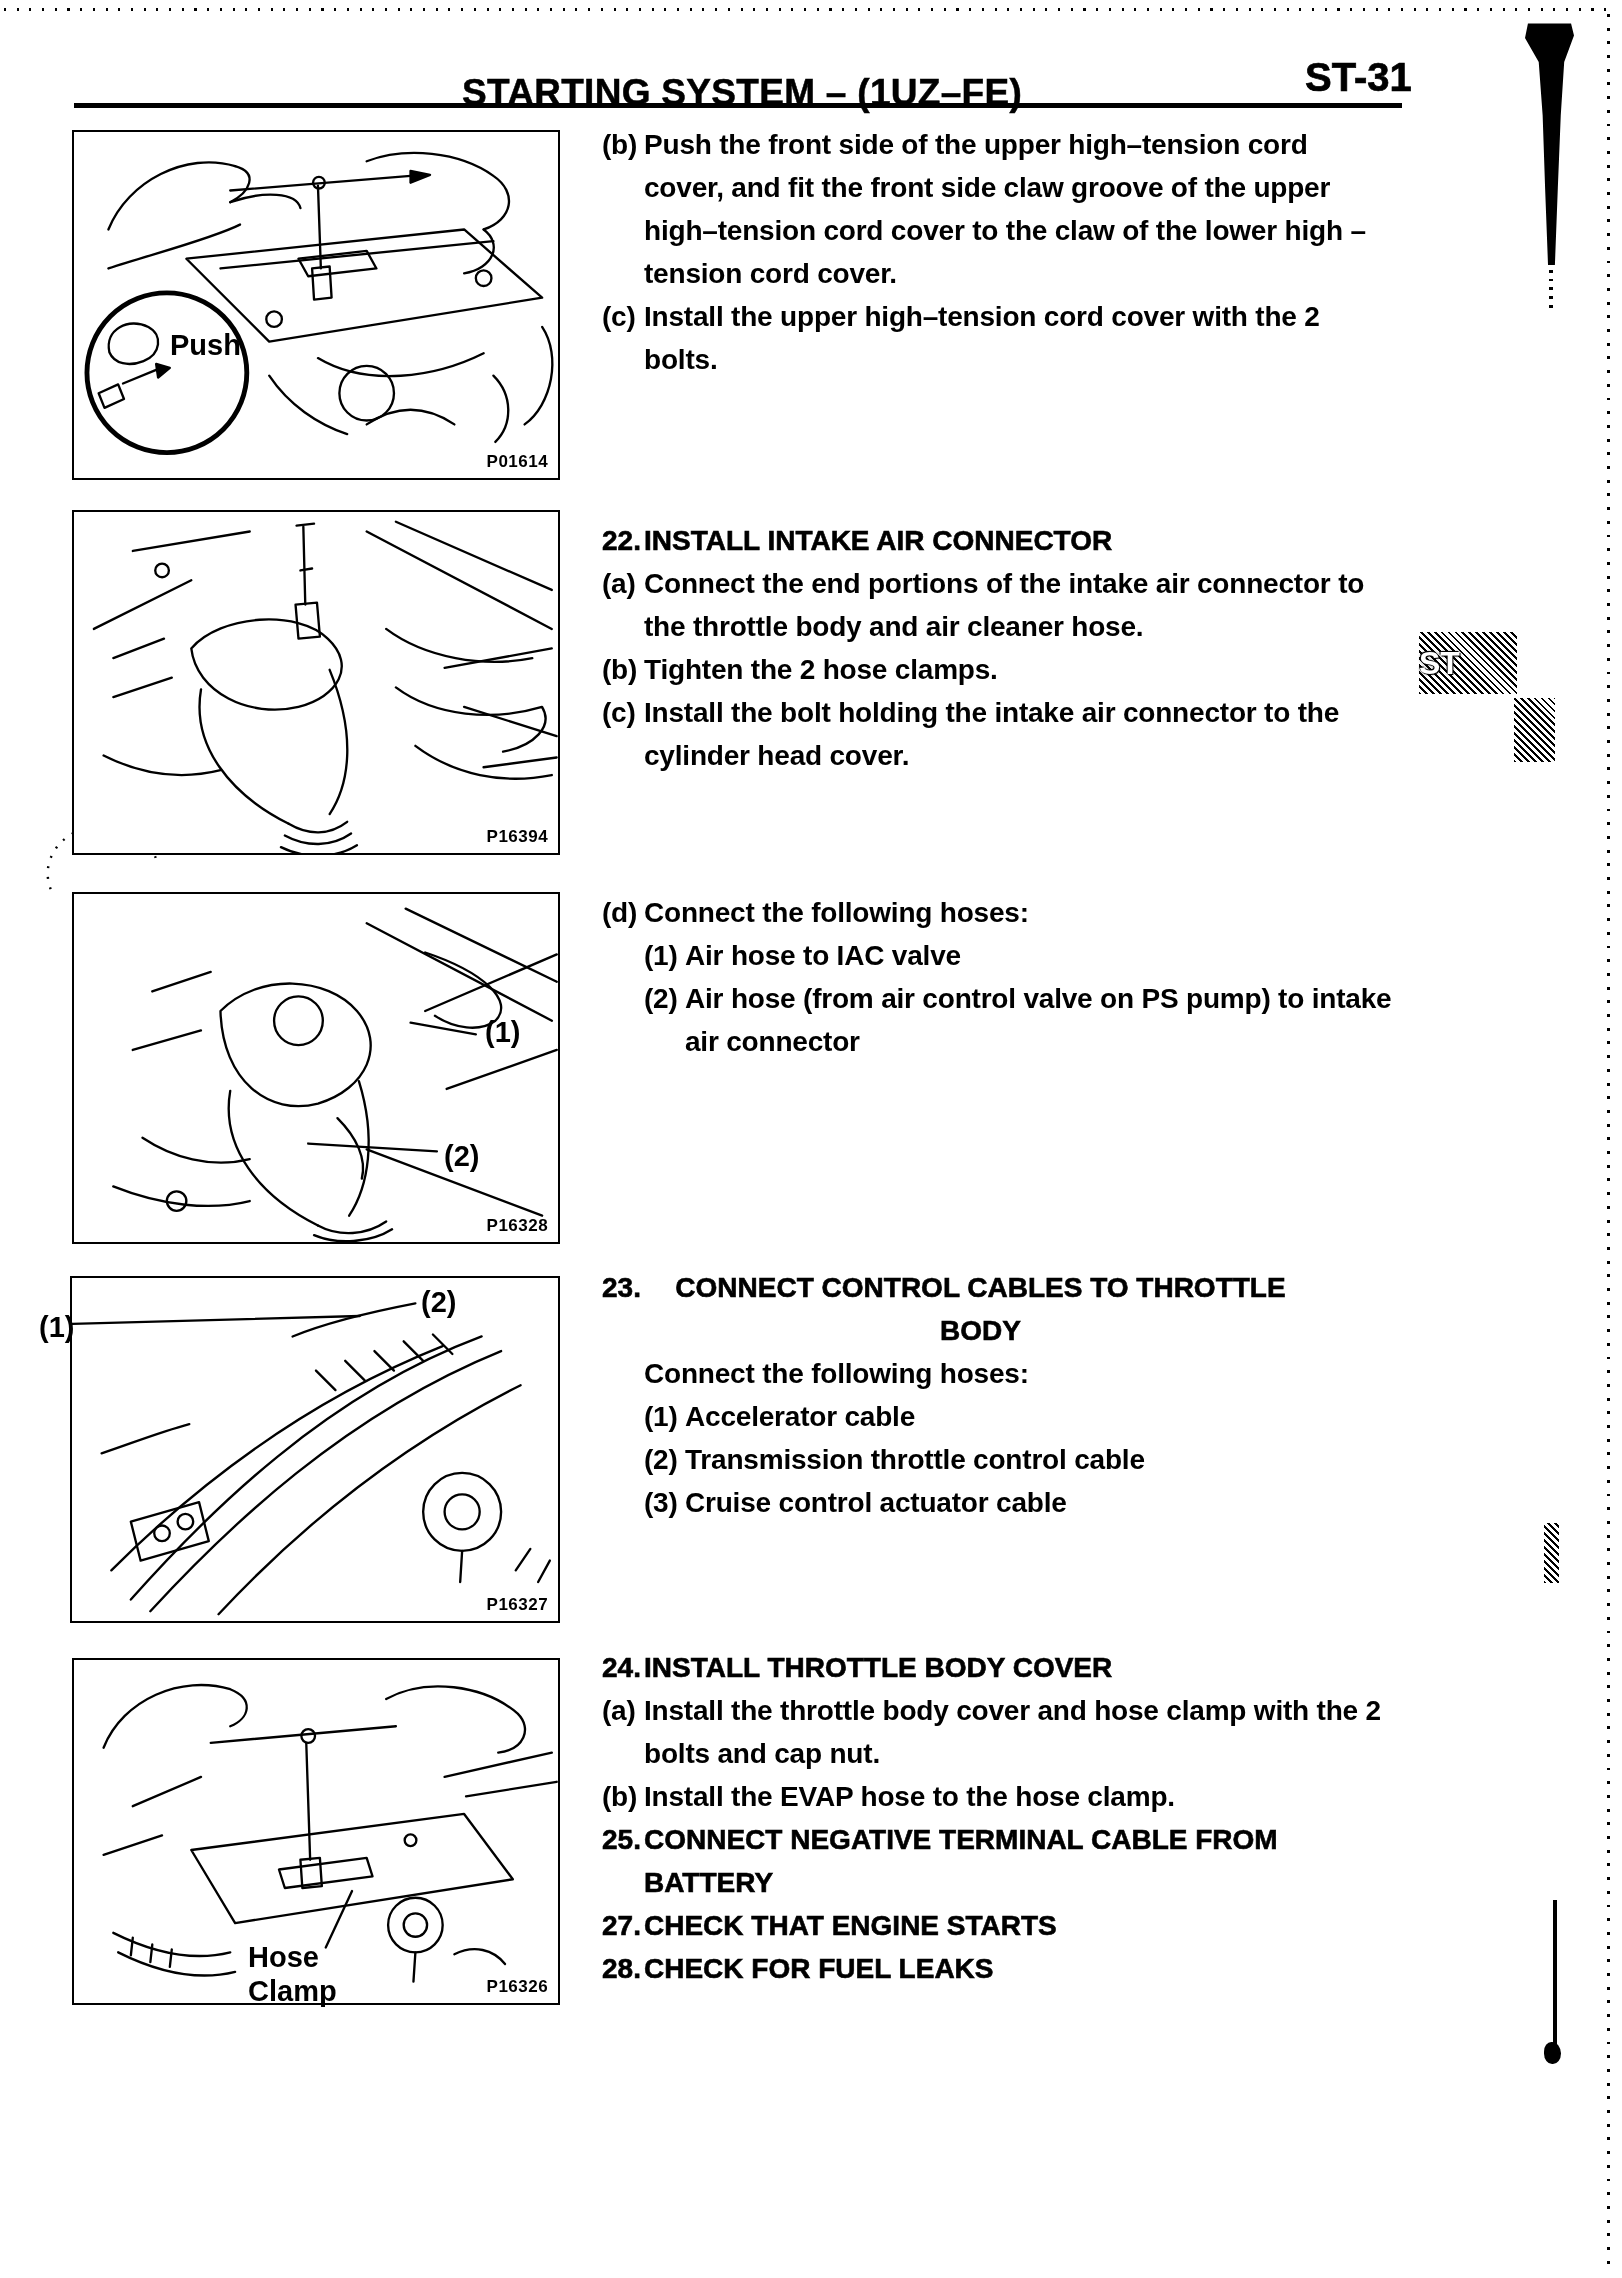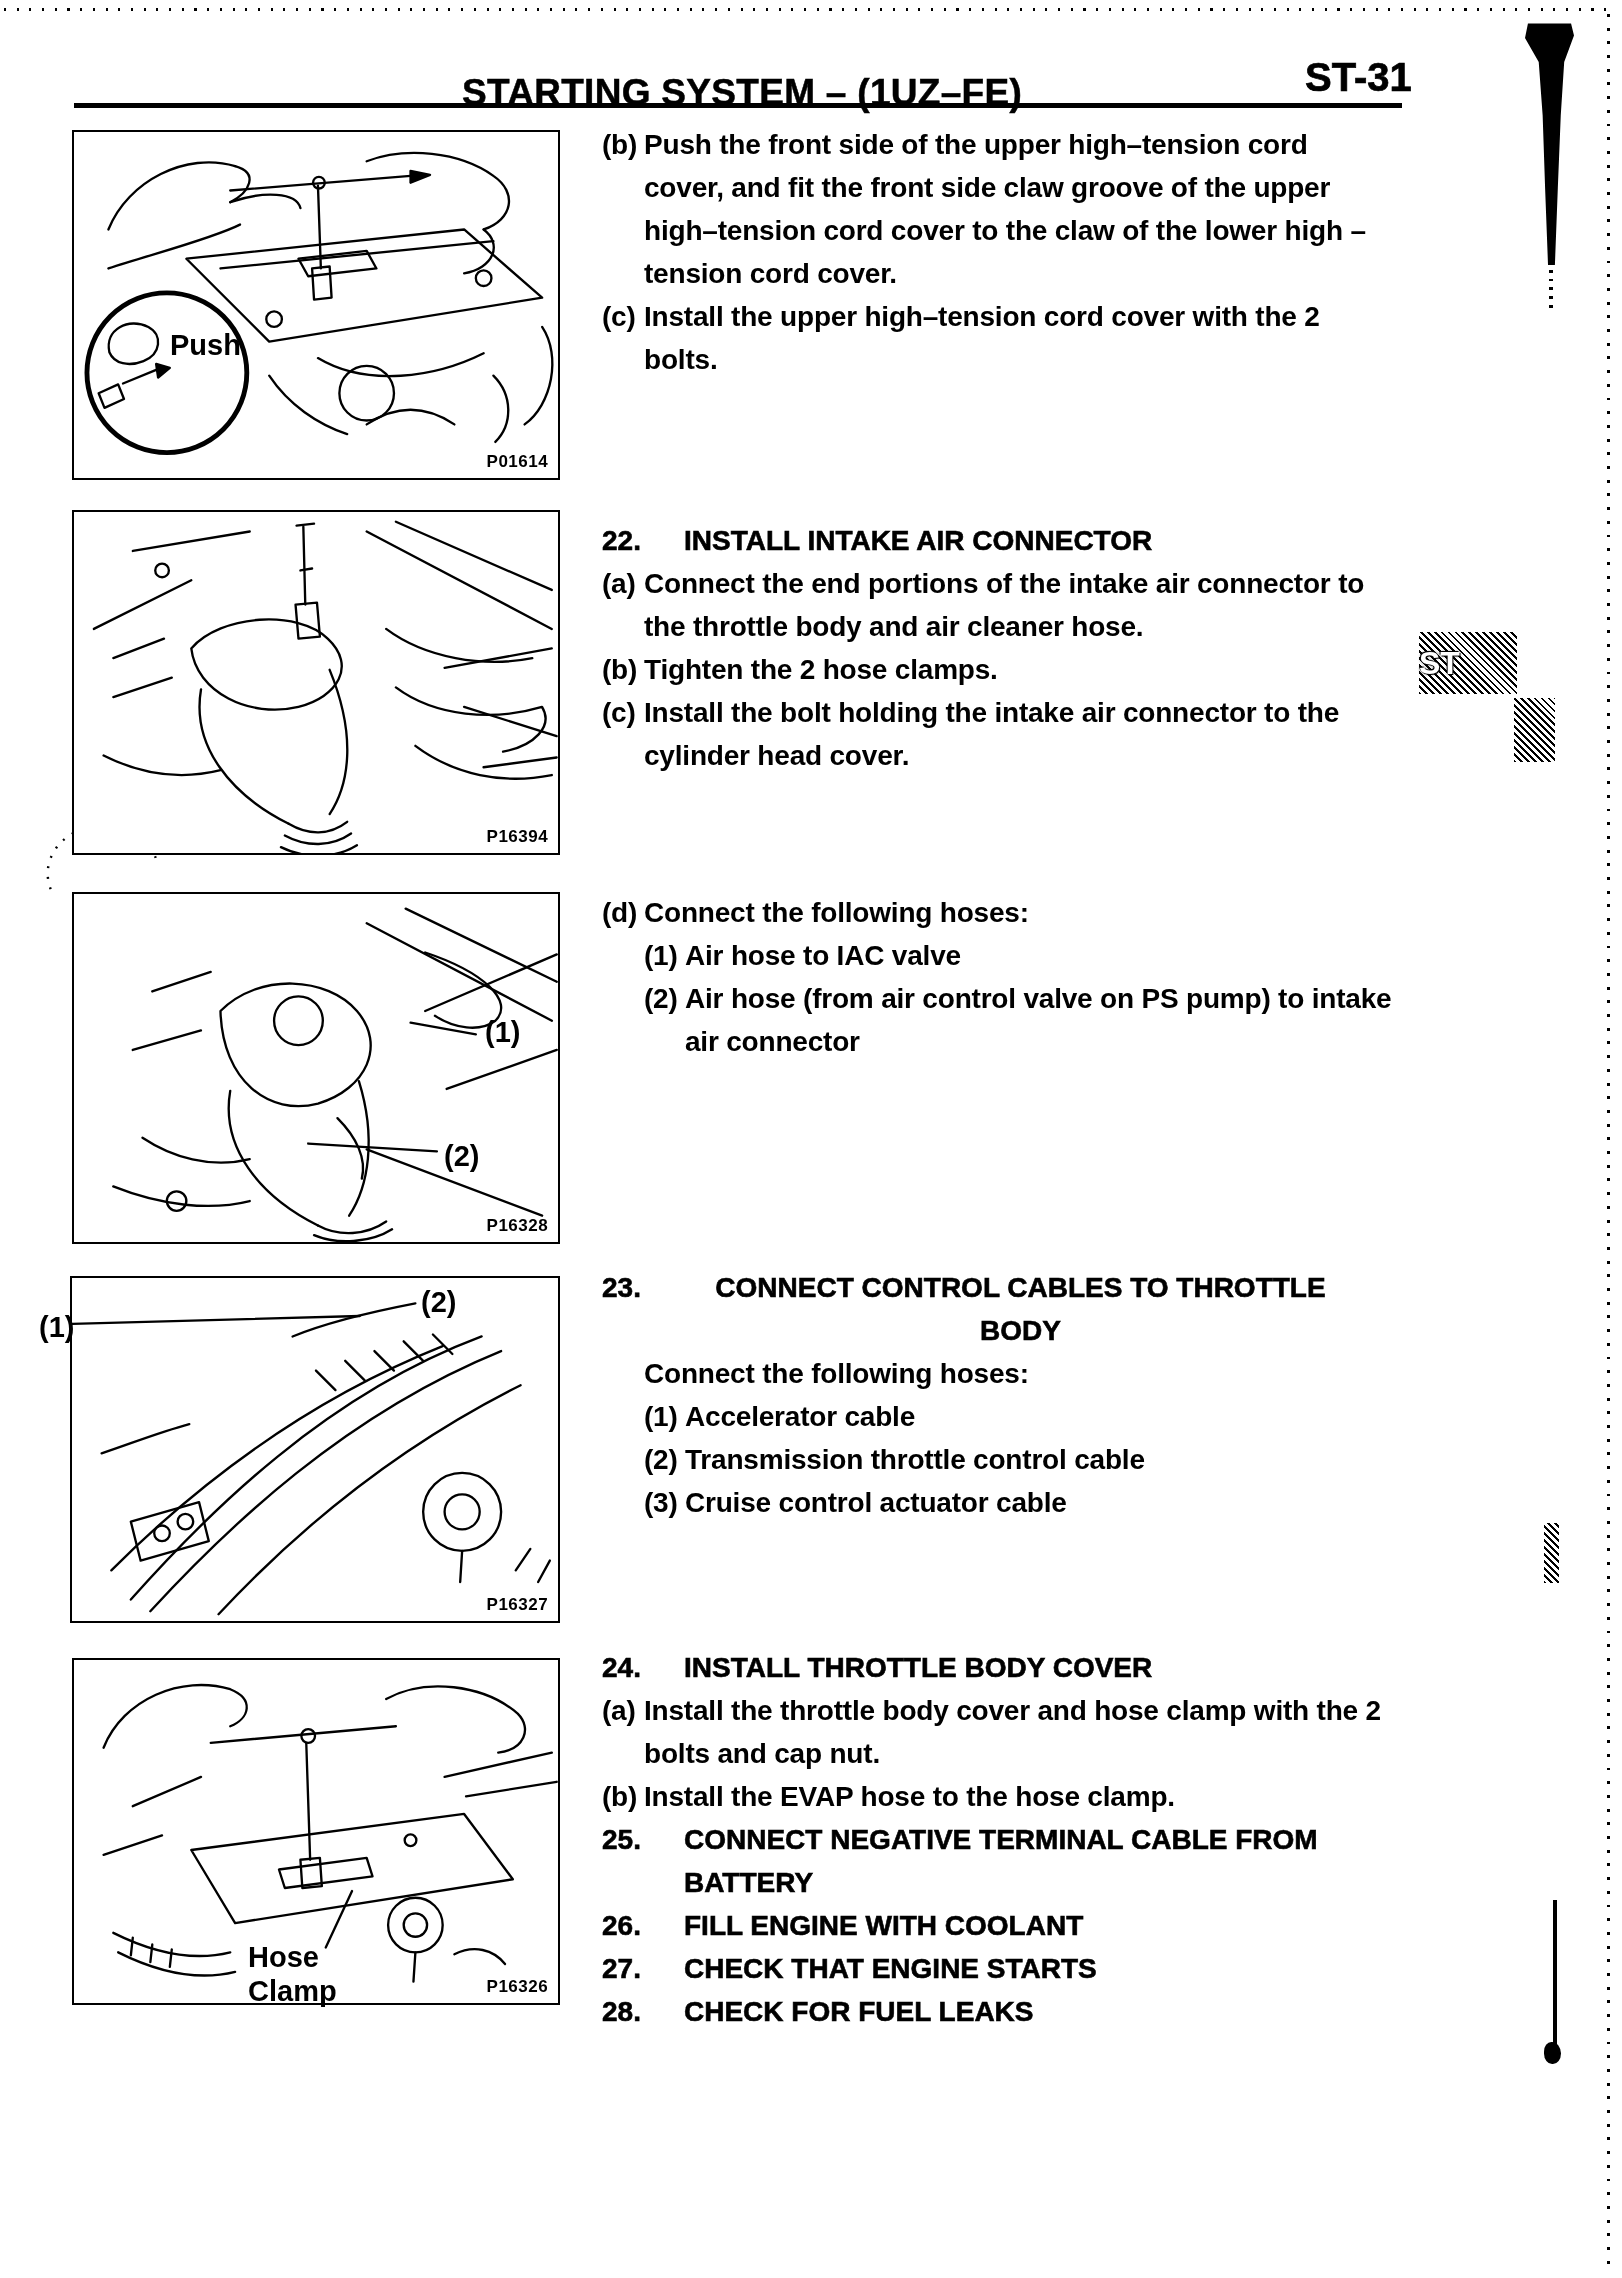--- a/index.html
+++ b/index.html
@@ -54,21 +54,21 @@
 
   
   .col{position:absolute;left:602px;width:824px;}
   #groupA{top:123px;} #groupB{top:519px;} #groupC{top:891px;}
   #groupD{top:1266px;} #groupE{top:1646px;}
   .row{display:flex;align-items:flex-start;font-size:28px;font-weight:700;
        line-height:43px;letter-spacing:-0.2px;}
   .row .mk{flex:0 0 42px;}
   .row.sub{padding-left:42px;} .row.sub .mk{flex:0 0 41px;}
   .row .tx{flex:1 1 auto;max-width:746px;}
-  .row.heading{-webkit-text-stroke:0.6px #000;letter-spacing:0;gap:40px;}
+  .row.heading{-webkit-text-stroke:0.6px #000;letter-spacing:0;}
   .row.heading .tx.narrow{max-width:673px;text-align:center;}
 </style>
 </head>
 <body>
 
 <div class="page">
 
   <div class="dots-top"></div>
   <div class="dots-right"></div>
   <div class="smudge"></div>
@@ -318,24 +318,20 @@
     </div>
     <div class="row">
       <span class="mk">(b)</span>
       <span class="tx">Install the EVAP hose to the hose clamp.</span>
     </div>
     <div class="row heading">
       <span class="mk">25.</span>
       <span class="tx">CONNECT NEGATIVE TERMINAL CABLE FROM BATTERY</span>
     </div>
     <div class="row heading">
-      <span class="mk">26.</span>
-      <span class="tx">FILL ENGINE WITH COOLANT</span>
-    </div>
-    <div class="row heading">
       <span class="mk">27.</span>
       <span class="tx">CHECK THAT ENGINE STARTS</span>
     </div>
     <div class="row heading">
       <span class="mk">28.</span>
       <span class="tx">CHECK FOR FUEL LEAKS</span>
     </div>
   </div>
 
 </div>

